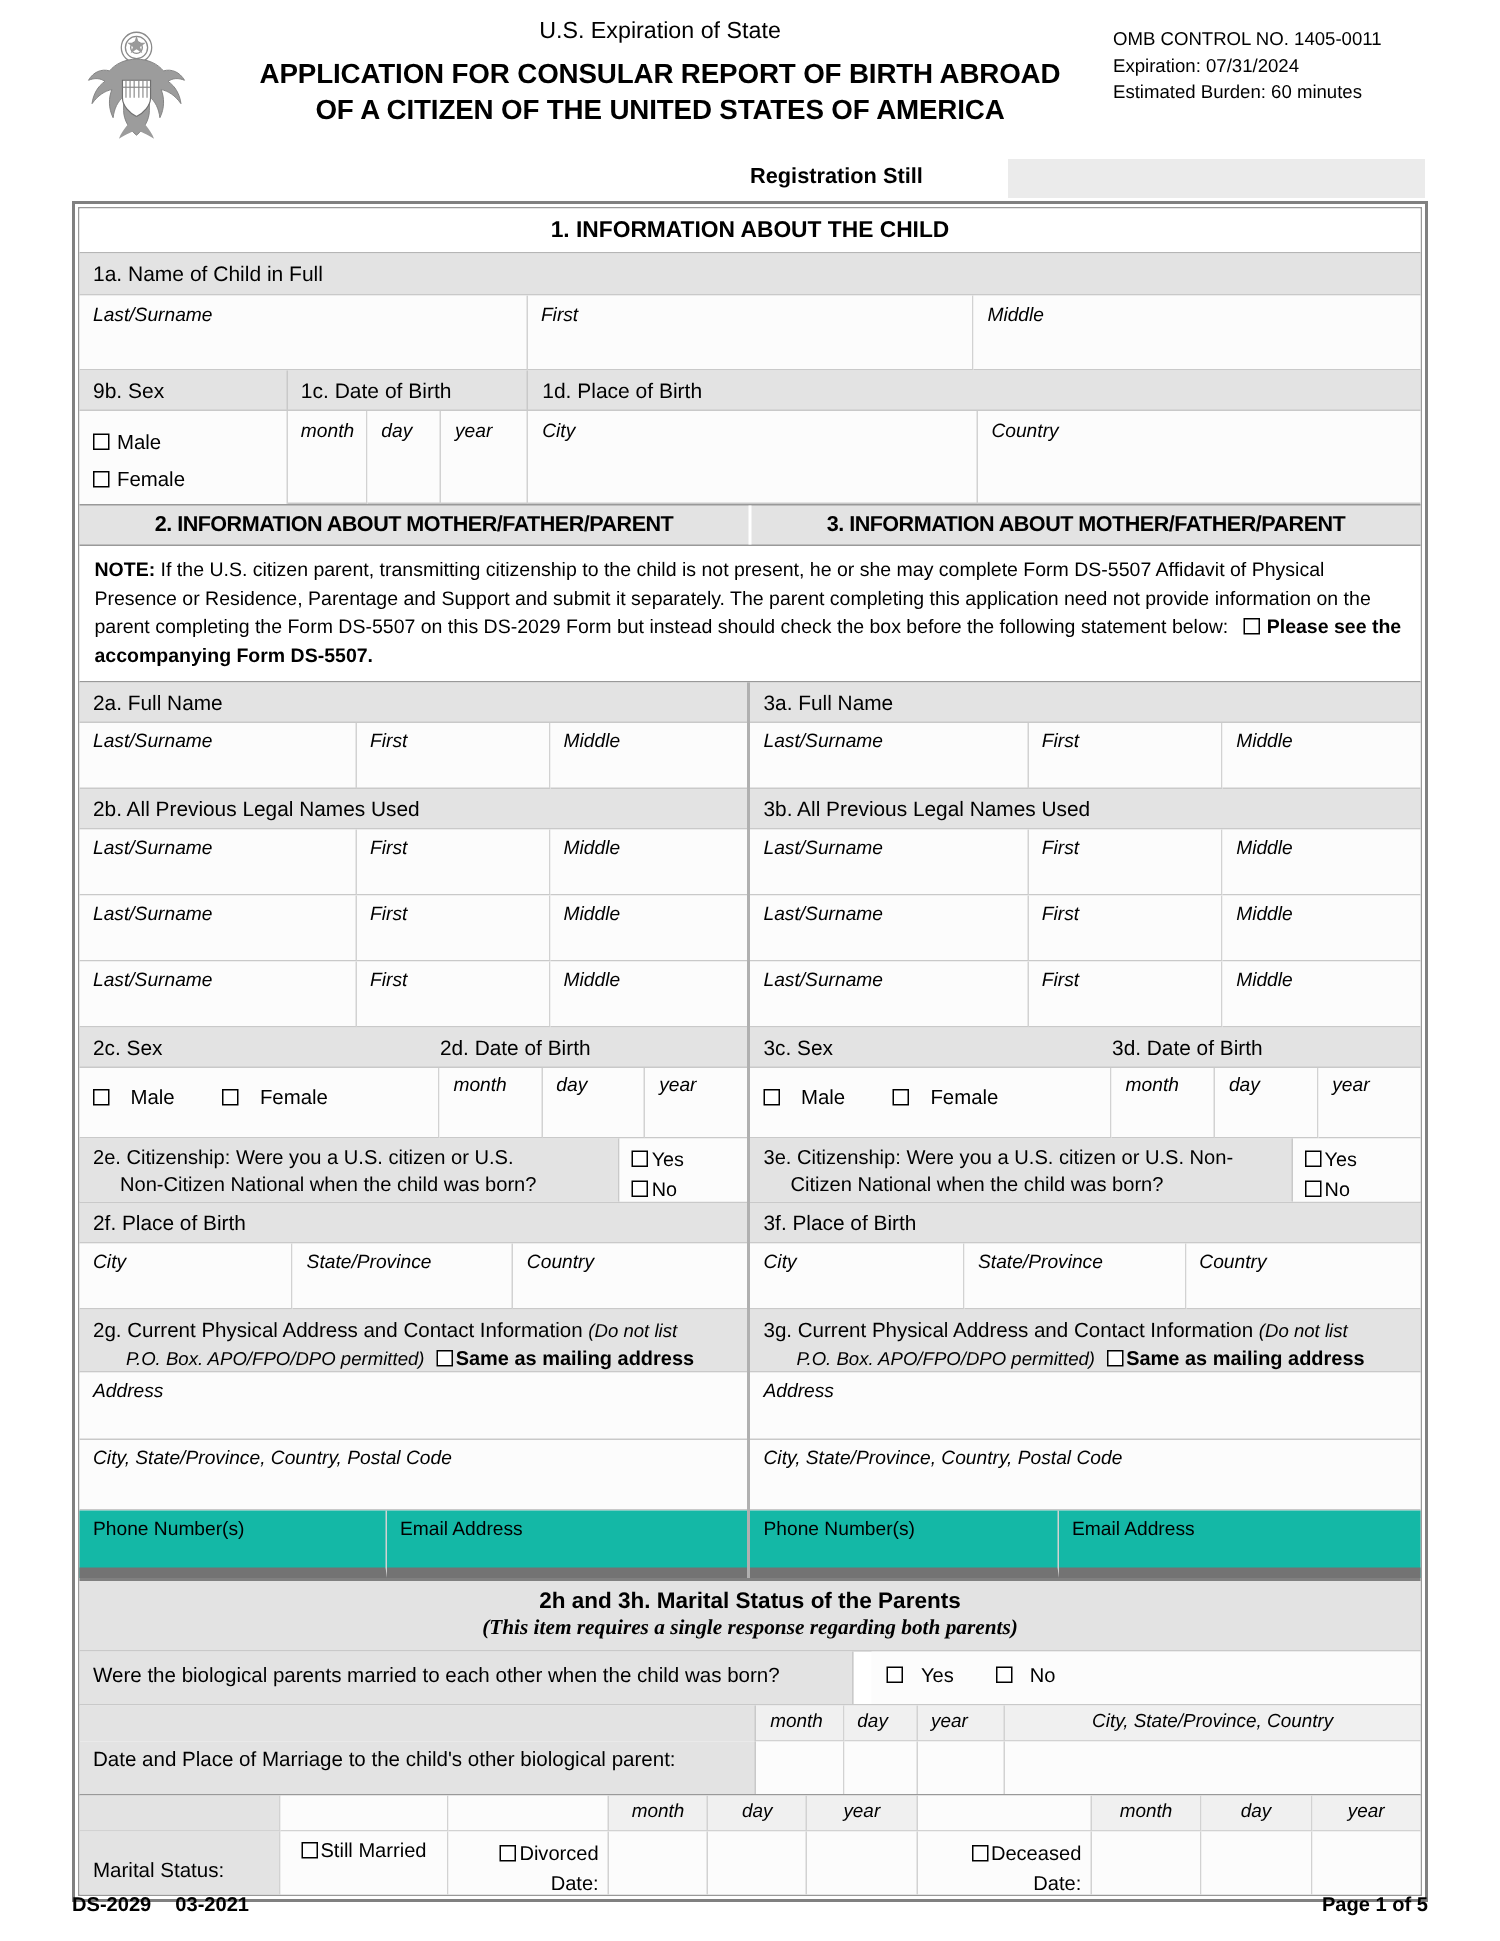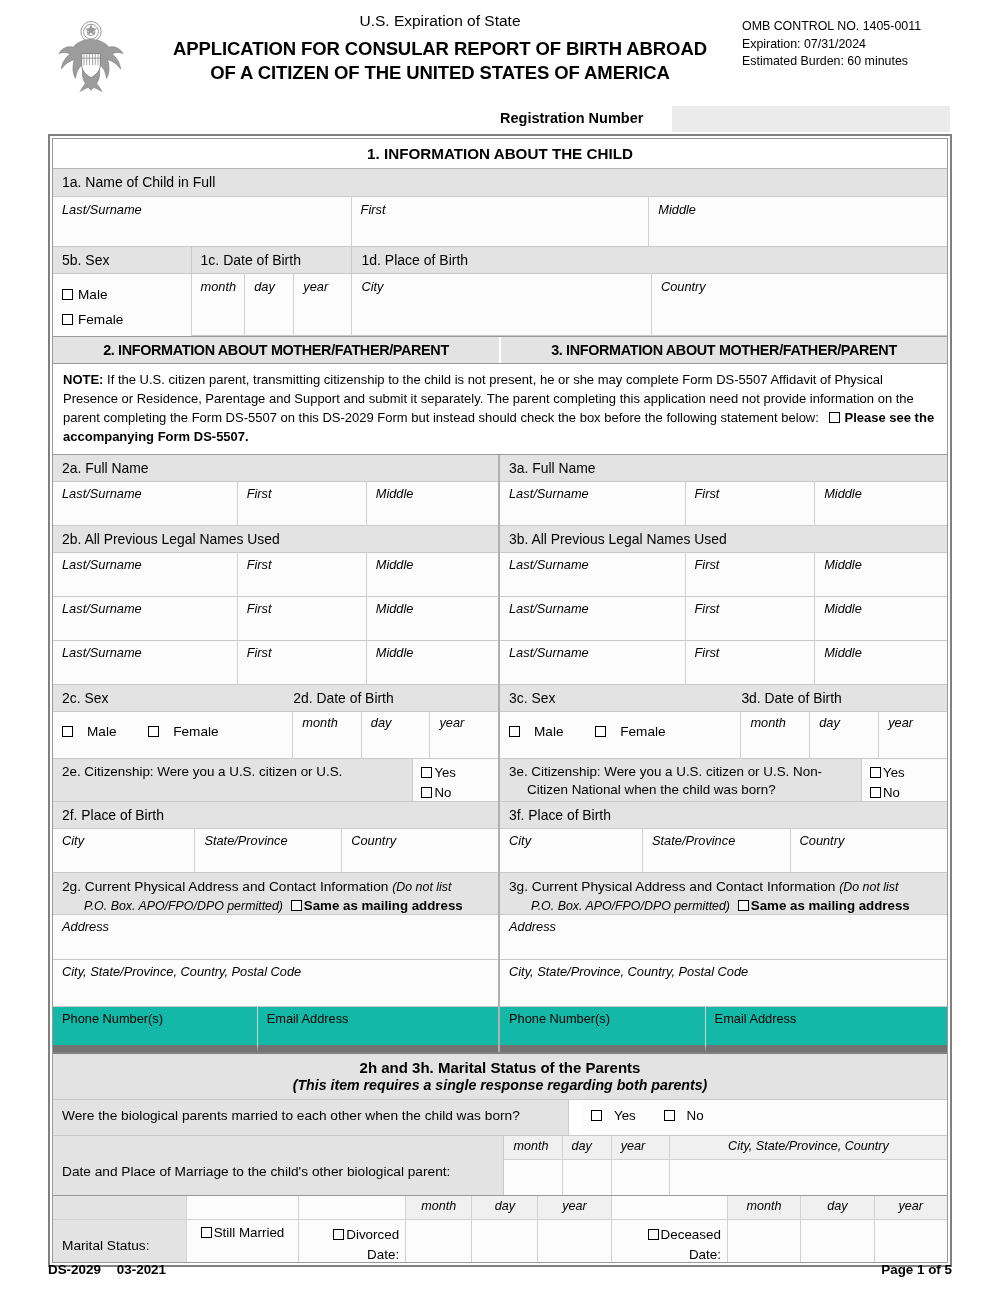--- a/index.html
+++ b/index.html
@@ -290,21 +290,21 @@
 
   
   .mar-head {
     background: #e3e3e3;
     text-align: center;
     padding: 5px 0 6px 0;
     border-top: 2px solid #808080;
     border-bottom: 1px solid #c9c9c9;
   }
   .mar-head .m1 { font-size: 15px; font-weight: bold; }
-  .mar-head .m2 { font-size: 14.2px; font-weight: bold; font-style: italic; margin-top: 1px; }
+  .mar-head .m2 { font-size: 14.2px; font-weight: bold; font-style: italic; margin-top: 1px; font-family: Liberation Serif, serif; }
 
   .mar-q { display: flex; height: 36px; border-bottom: 1px solid #c9c9c9; gap: 12px; }
   .mar-q .q {
     width: 58.5%;
     background: #e3e3e3;
     font-size: 13.7px;
     padding: 8px 0 0 9px;
     border-right: 1px solid #c9c9c9;
   }
   .mar-q .yn {
@@ -449,21 +449,21 @@
   </div>
 
   <div class="omb">
     <div>OMB CONTROL NO. 1405-0011</div>
     <div>Expiration: 07/31/2024</div>
     <div>Estimated Burden: 60 minutes</div>
   </div>
 </div>
 
 <div class="regnum-row">
-  <div class="regnum-label">Registration Number</div>
+  <div class="regnum-label">Registration Still</div>
   <div class="regnum-box"></div>
 </div>
 
 <div class="form-wrap">
 
 
   <div class="inner">
 
     <div class="sec-title">1. INFORMATION ABOUT THE CHILD</div>
 
@@ -475,21 +475,21 @@
       </div>
       <div class="fieldcell" style="width:33.3%;height:50px;">
         <span>First</span>
       </div>
       <div class="fieldcell nb" style="width:33.3%;height:50px;">
         <span>Middle</span>
       </div>
     </div>
 
     <div class="row s1-sub-band">
-      <div class="lbl-band" style="width:15.5%;height:27px;border-right:1px solid #c9c9c9;">5b. Sex</div>
+      <div class="lbl-band" style="width:15.5%;height:27px;border-right:1px solid #c9c9c9;">9b. Sex</div>
       <div class="lbl-band" style="width:18%;height:27px;border-right:1px solid #c9c9c9;">1c. Date of Birth</div>
       <div class="lbl-band" style="width:66.5%;height:27px;">1d. Place of Birth</div>
     </div>
 
     <div class="row s1-sex-body">
       <div class="sexbox" style="width:15.5%;height:62px;">
         <div>
           <span class="cb"></span><span>Male</span>
         </div>
         <div>
@@ -564,20 +564,21 @@
           <div class="mdy">
             <div><span>month</span></div>
             <div><span>day</span></div>
             <div><span>year</span></div>
           </div>
         </div>
 
         <div class="citz">
           <div class="q">
             <span>2e. Citizenship: Were you a U.S. citizen or U.S.</span>
+            <span class="ind">Non-Citizen National when the child was born?</span>
           </div>
           <div class="yn">
             <div><span class="cb tight"></span><span>Yes</span></div>
             <div><span class="cb tight"></span><span>No</span></div>
           </div>
         </div>
 
         <div class="pb">2f. Place of Birth</div>
         <div class="pob-body">
           <div style="width:32%;"><span>City</span></div>

